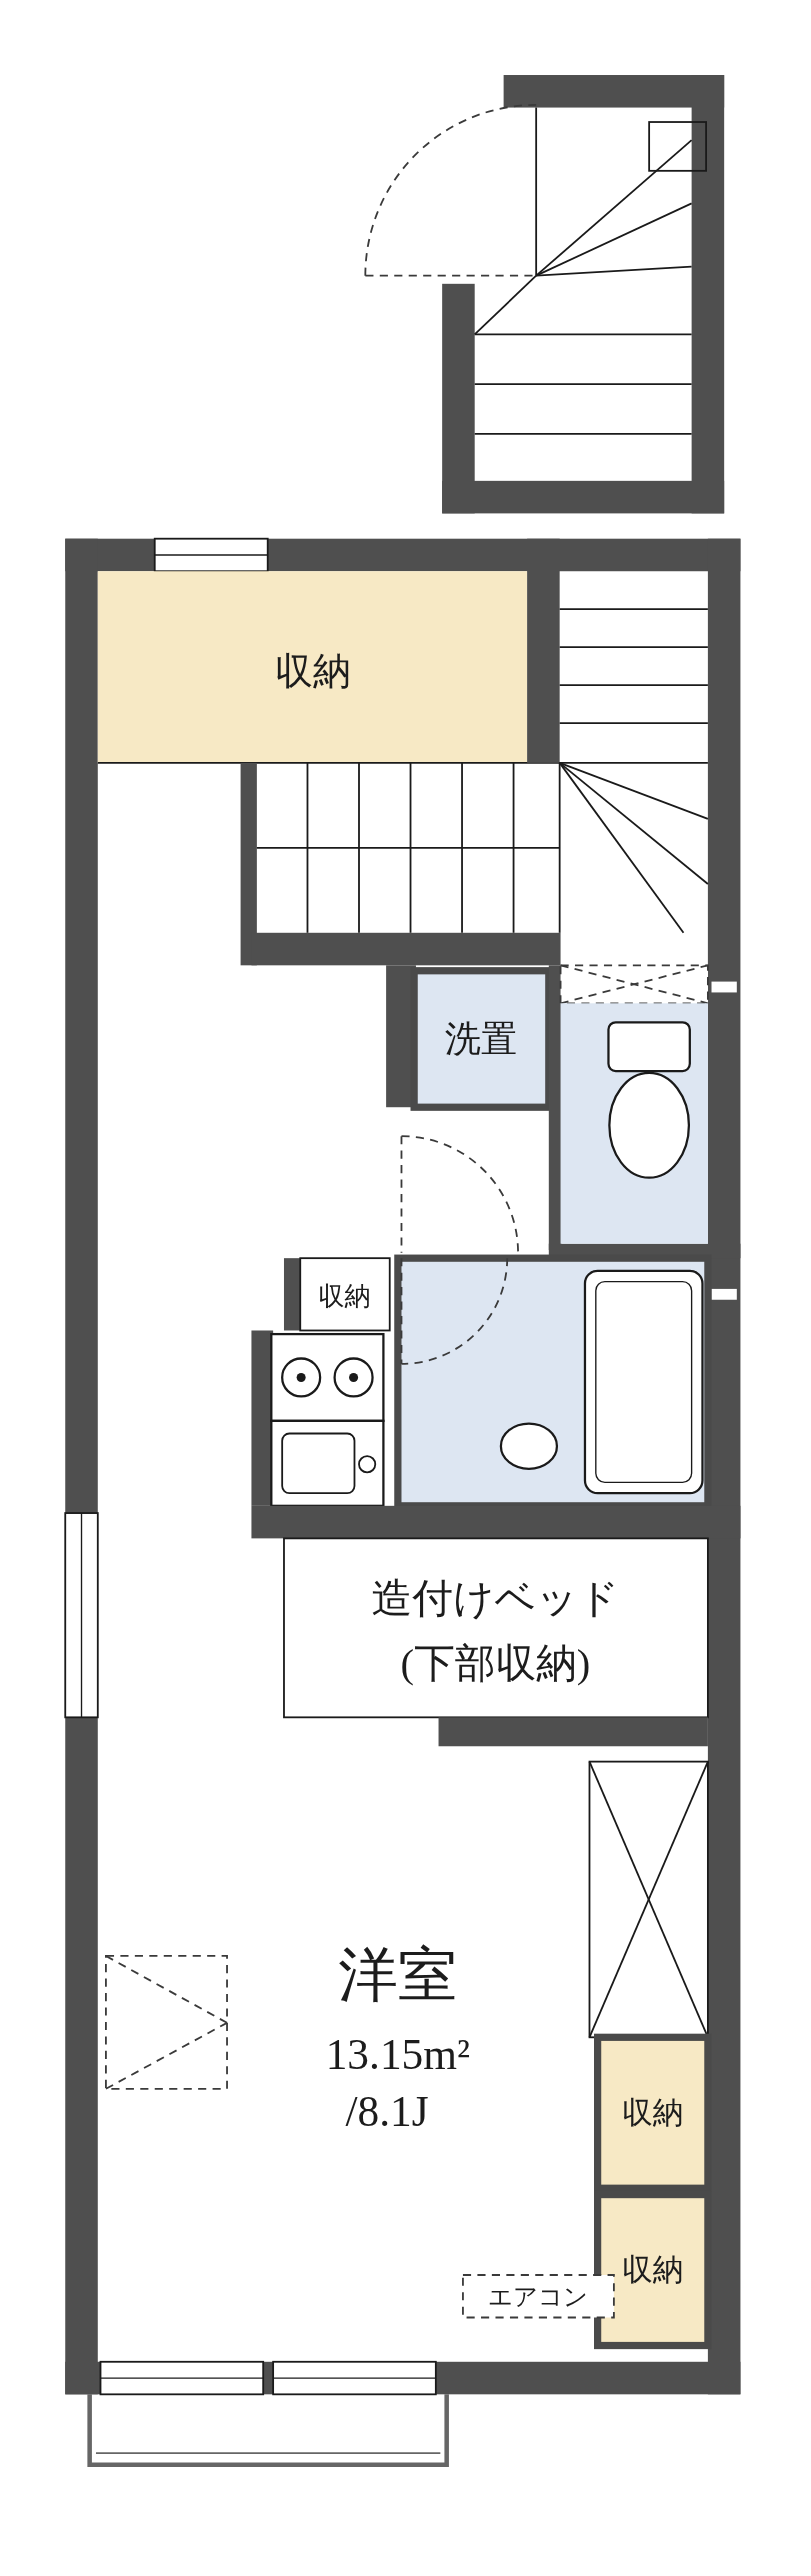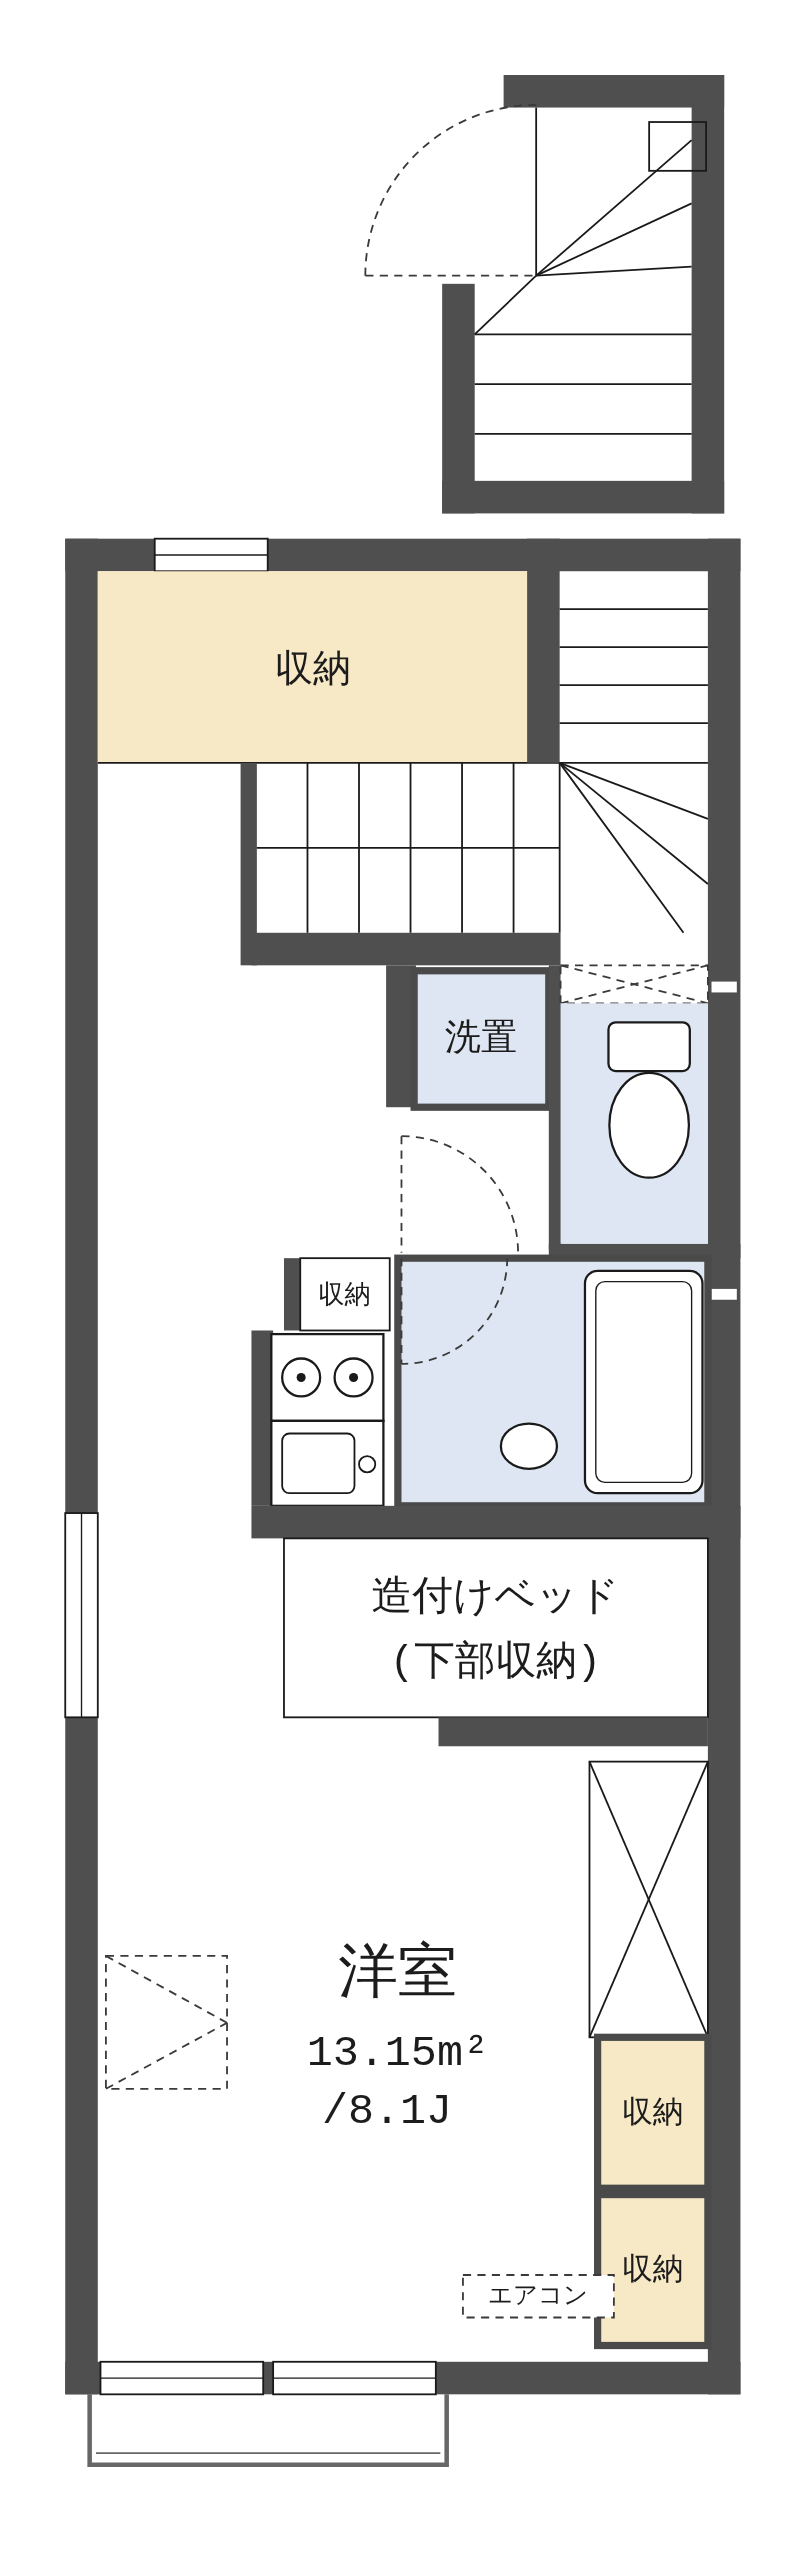--- a/index.html
+++ b/index.html
@@ -1,21 +1,21 @@
 <!DOCTYPE html>
 <html style="font-size:14.5px"><head>
 <meta charset="utf-8">
 <style>
   html, body { margin: 0; padding: 0; background: #ffffff; }
   #stage {
     position: relative;
     width: 808px;
     height: 2576px;
     background: #ffffff;
-    font-family: Liberation Mono, monospace;
+    font-family: Liberation Serif, serif;
   }
   svg { display: block; }
   .wall { fill: #4f4f4f; stroke: none; }
   .thin { stroke: #1a1a1a; stroke-width: 2; fill: none; }
   .thin15 { stroke: #1a1a1a; stroke-width: 1.5; fill: none; }
   .fixture { stroke: #1a1a1a; stroke-width: 2.5; fill: #ffffff; }
   .dashed { stroke: #3a3a3a; stroke-width: 2; fill: none; stroke-dasharray: 9 7; }
   .dashedfill { stroke: #3a3a3a; stroke-width: 2; fill: #ffffff; stroke-dasharray: 9 7; }
   .heavybox { stroke: #4a4a4a; stroke-width: 8; }
   .label { fill: #1c1c1c; text-anchor: middle; dominant-baseline: central; }

